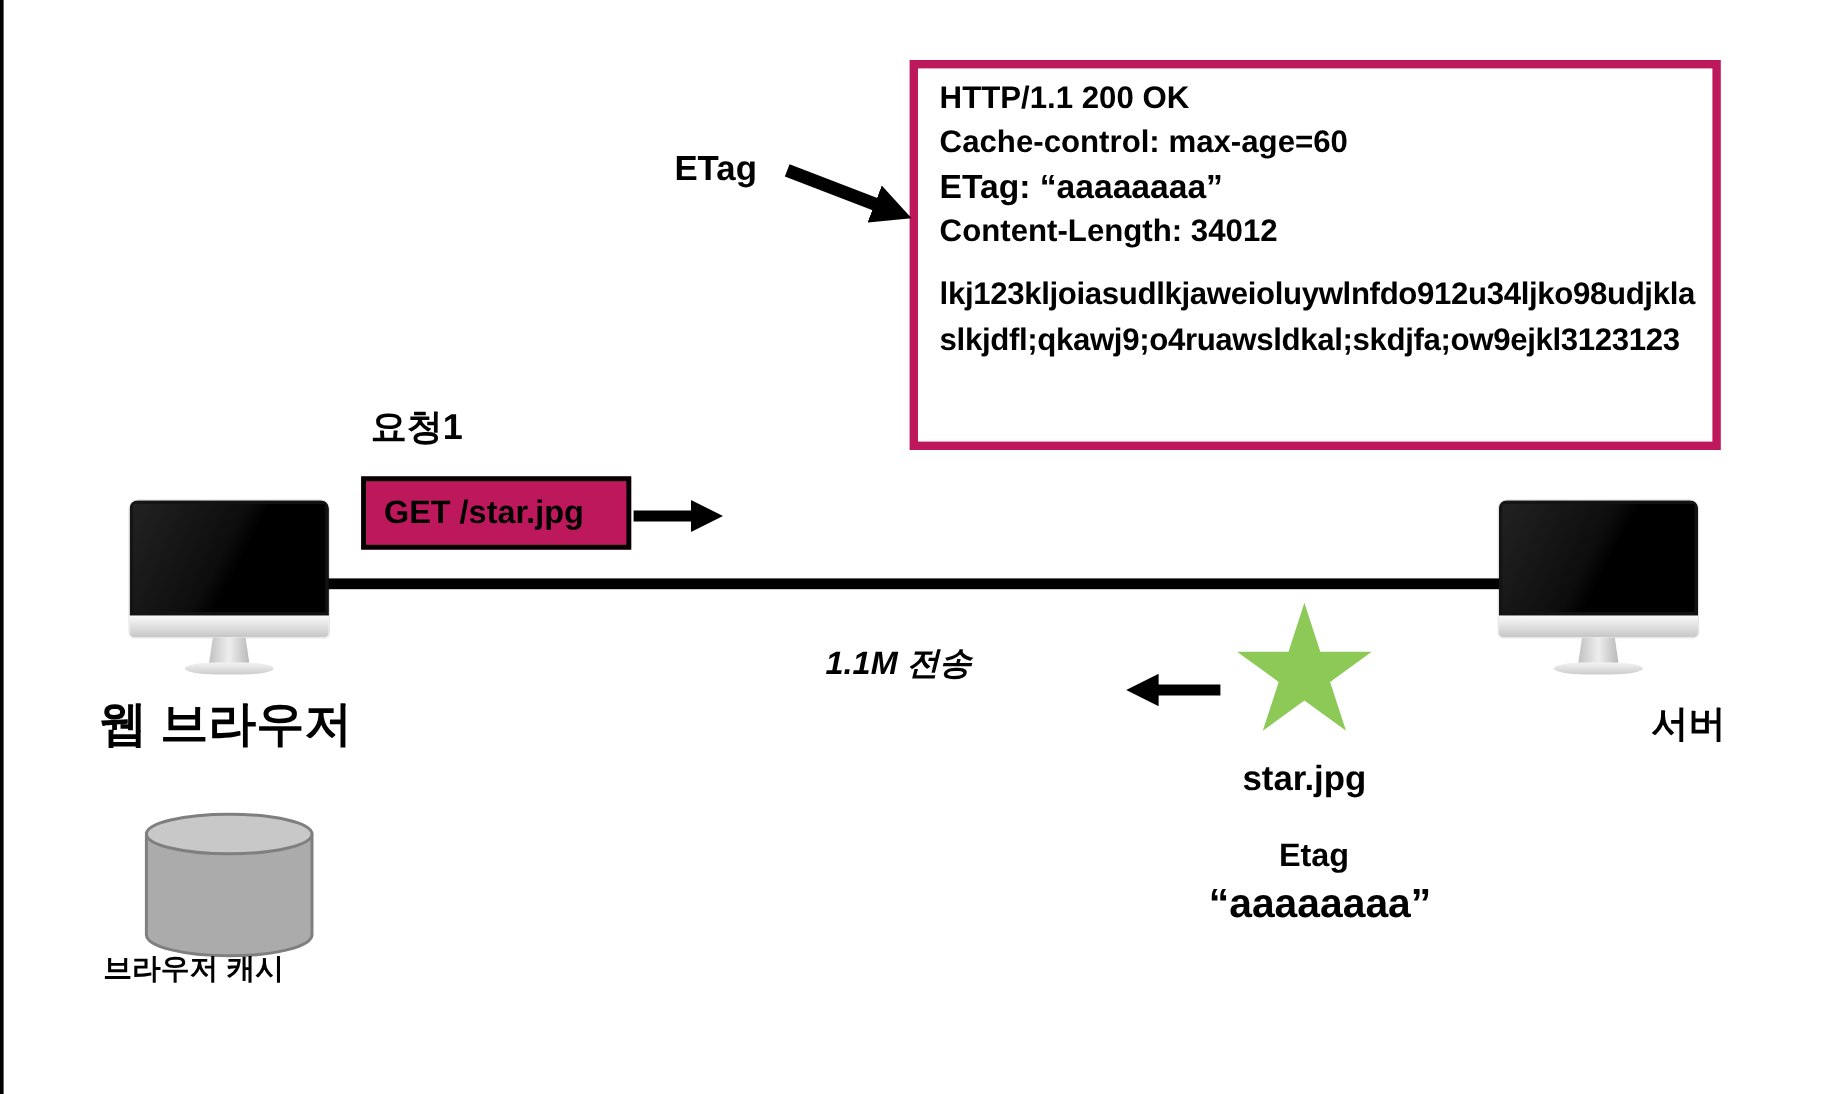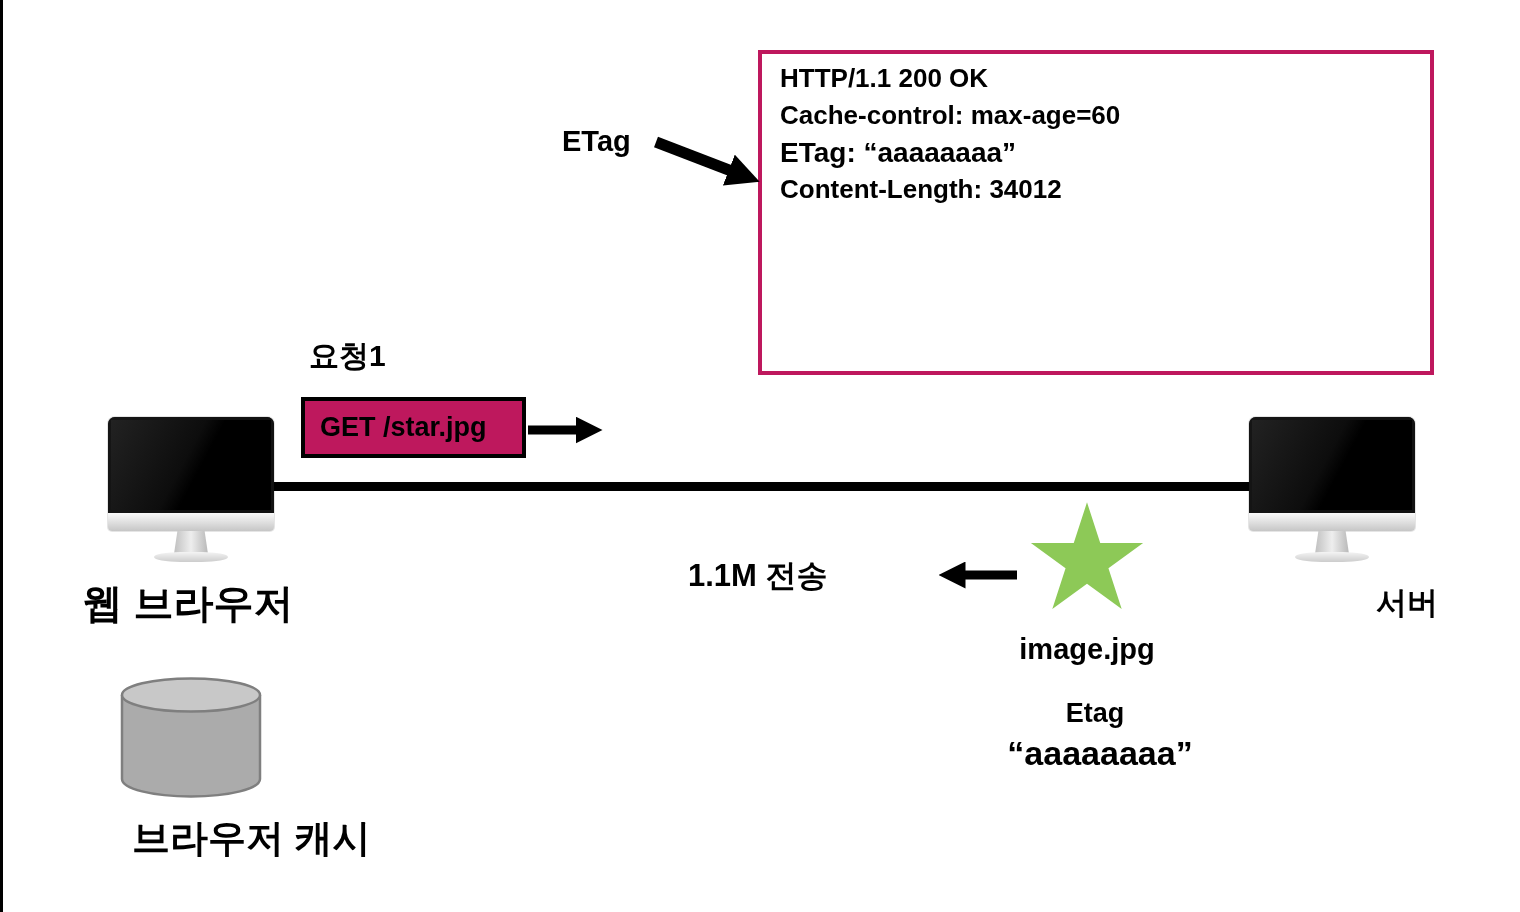--- a/index.html
+++ b/index.html
@@ -10,41 +10,41 @@
     color:#000;
   }
   .abs { position:absolute; }
 
   
   #page-edge { left:0; top:0; width:3px; height:912px; background:#000; }
 
   
   #response-box {
     left:758px; top:50px; width:676px; height:325px;
-    border:4px solid #be185d; box-sizing:border-box;
+    border:7px solid #be185d; box-sizing:border-box;
     padding:6px 2px 0 18px; background:#fff;
   }
   .resp-line { font-size:26px; font-weight:bold; line-height:37px; white-space:nowrap; }
   .resp-line.etag-line { font-size:28px; }
   .resp-body {
     margin-top:14px; font-size:26px; font-weight:bold; line-height:39px;
     word-break:break-all; letter-spacing:-0.3px;
   }
 
   
   .lbl { font-weight:bold; white-space:nowrap; }
   #etag-pointer-label { left:562px; top:125px; font-size:29px; }
   #request1-label     { left:309px; top:336px; font-size:30px; }
-  #transfer-label     { left:688px; top:555px; font-size:31px; }
+  #transfer-label     { left:688px; top:535px; font-size:27px;font-style:italic; }
   #browser-label      { left:80px;  top:576px; width:216px; text-align:center; font-size:40px; }
   #server-label       { left:1324px;top:582px; width:166px; text-align:center; font-size:31px; }
   #star-filename-label{ left:1007px;top:633px; width:160px; text-align:center; font-size:29px; }
   #star-etag-title    { left:1015px;top:698px; width:160px; text-align:center; font-size:27px; }
   #star-etag-value    { left:1000px;top:734px; width:200px; text-align:center; font-size:34px; }
-  #cache-label        { left:86px;  top:813px; font-size:38px;margin-left:46px; }
+  #cache-label        { left:86px;  top:791px; font-size:24px; }
 
   
   #get-box {
     left:301px; top:397px; width:225px; height:61px;
     border:4px solid #000; box-sizing:border-box; background:#be185d;
     display:flex; align-items:center; padding-left:15px;
     font-size:27px; font-weight:bold; white-space:nowrap;
   }
 
   
@@ -101,20 +101,21 @@
         <path d="M0,0 L3,1.5 L0,3 Z" fill="#000"></path>
       </marker>
     </defs>
   </svg>
 
   <div id="response-box" class="abs">
     <div class="resp-line">HTTP/1.1 200 OK</div>
     <div class="resp-line">Cache-control: max-age=60</div>
     <div class="resp-line etag-line">ETag: “aaaaaaaa”</div>
     <div class="resp-line">Content-Length: 34012</div>
+    <div class="resp-body">lkj123kljoiasudlkjaweioluywlnfdo912u34ljko98udjklaslkjdfl;qkawj9;o4ruawsldkal;skdjfa;ow9ejkl3123123</div>
   </div>
 
   <div id="etag-pointer-label" class="abs lbl">ETag</div>
   <svg id="etag-arrow" class="abs arrow" width="115" height="60">
     <line x1="8" y1="12" x2="86" y2="42" stroke="#000" stroke-width="11" marker-end="url(#ah)"></line>
   </svg>
 
   <div id="request1-label" class="abs lbl">요청1</div>
   <div id="get-box" class="abs">
     <span>GET /star.jpg</span>
@@ -146,21 +147,21 @@
   <div id="server-label" class="abs lbl">서버</div>
 
   <div id="transfer-label" class="abs lbl">1.1M 전송</div>
   <svg id="response-arrow" class="abs arrow" width="85" height="28">
     <line x1="82" y1="14" x2="26" y2="14" stroke="#000" stroke-width="9" marker-end="url(#ah)"></line>
   </svg>
 
   <svg id="star-icon" class="abs" width="118" height="112" viewBox="0 0 100 91">
     <polygon points="50,0 61.23,34.55 97.55,34.55 68.17,55.9 79.39,90.45 50,69.1 20.61,90.45 31.83,55.9 2.45,34.55 38.77,34.55" fill="#8DC957"></polygon>
   </svg>
-  <div id="star-filename-label" class="abs lbl">image.jpg</div>
+  <div id="star-filename-label" class="abs lbl">star.jpg</div>
   <div id="star-etag-title" class="abs lbl">Etag</div>
   <div id="star-etag-value" class="abs lbl">“aaaaaaaa”</div>
 
   <svg id="cache-cylinder" class="abs" width="144" height="124" viewBox="0 0 144 124">
     <path d="M3 19 L3 103 C3 112.7 33.5 120.5 72 120.5 C110.5 120.5 141 112.7 141 103 L141 19" stroke="#7F7F7F" stroke-width="2.5" fill="#ABABAB"></path>
     <ellipse cx="72" cy="19" rx="69" ry="16.5" stroke="#7F7F7F" stroke-width="2.5" fill="#C8C8C8"></ellipse>
   </svg>
   <div id="cache-label" class="abs lbl">브라우저 캐시</div>
 
 </div>

